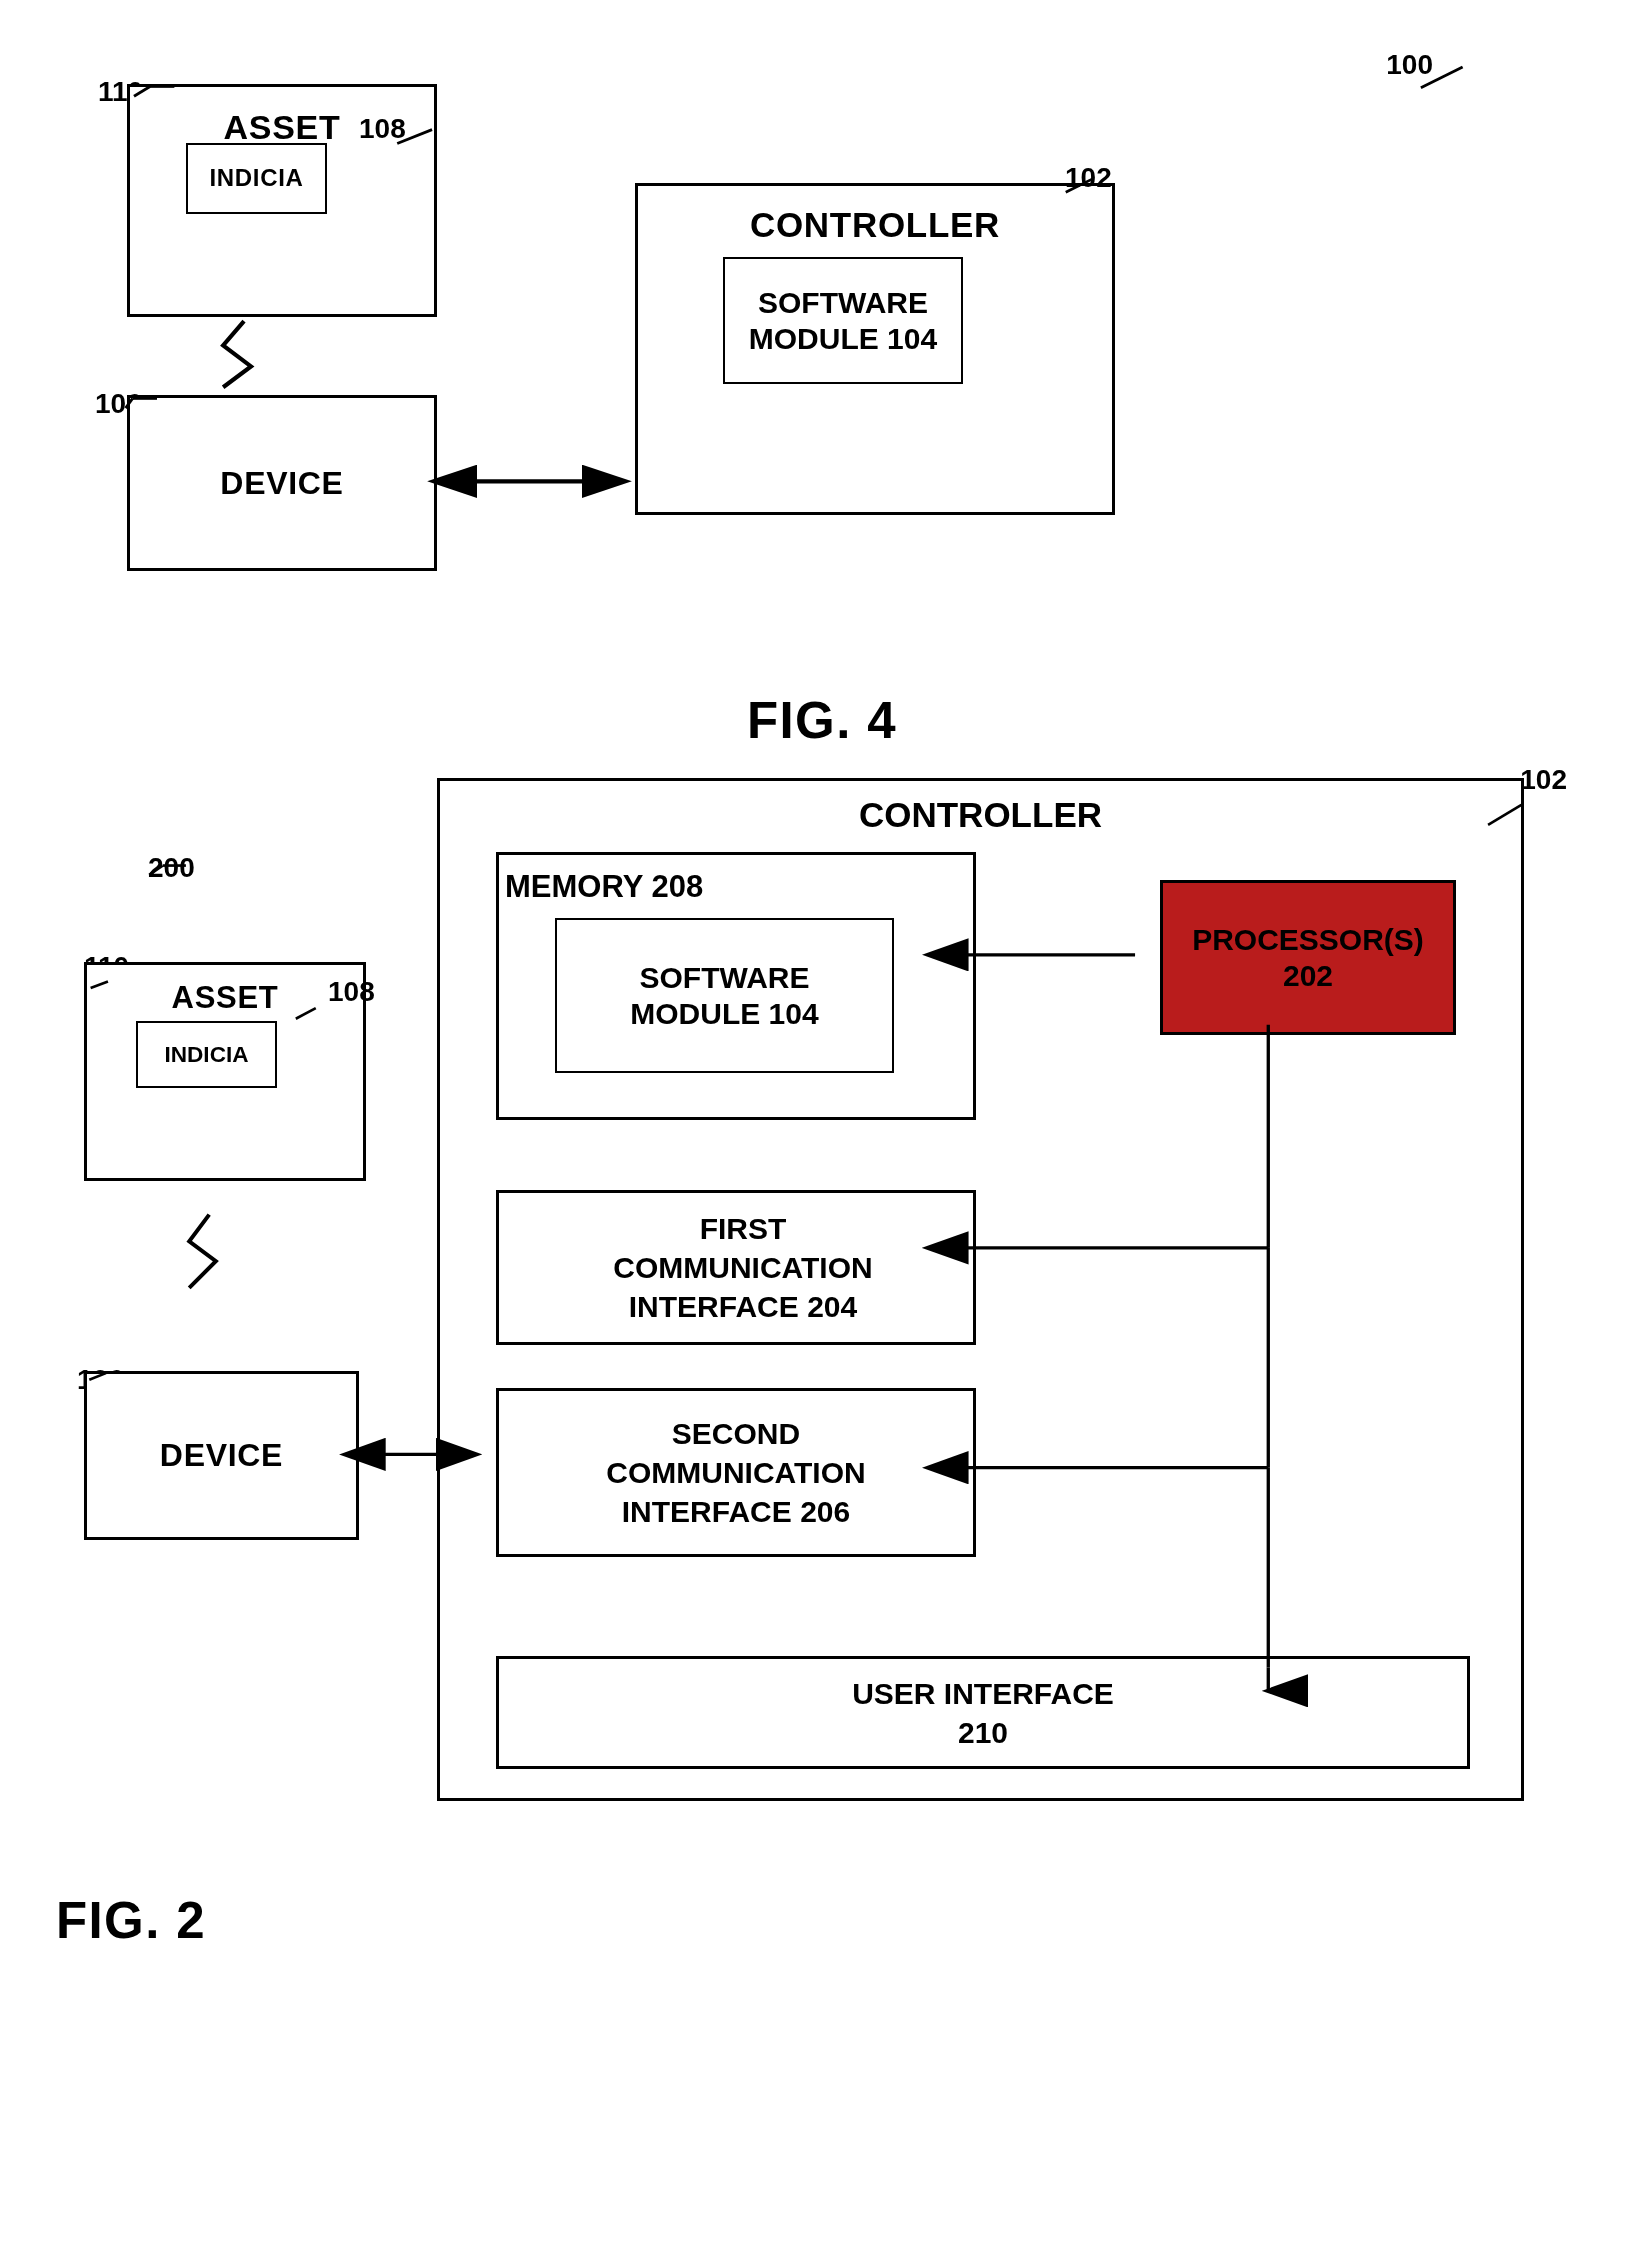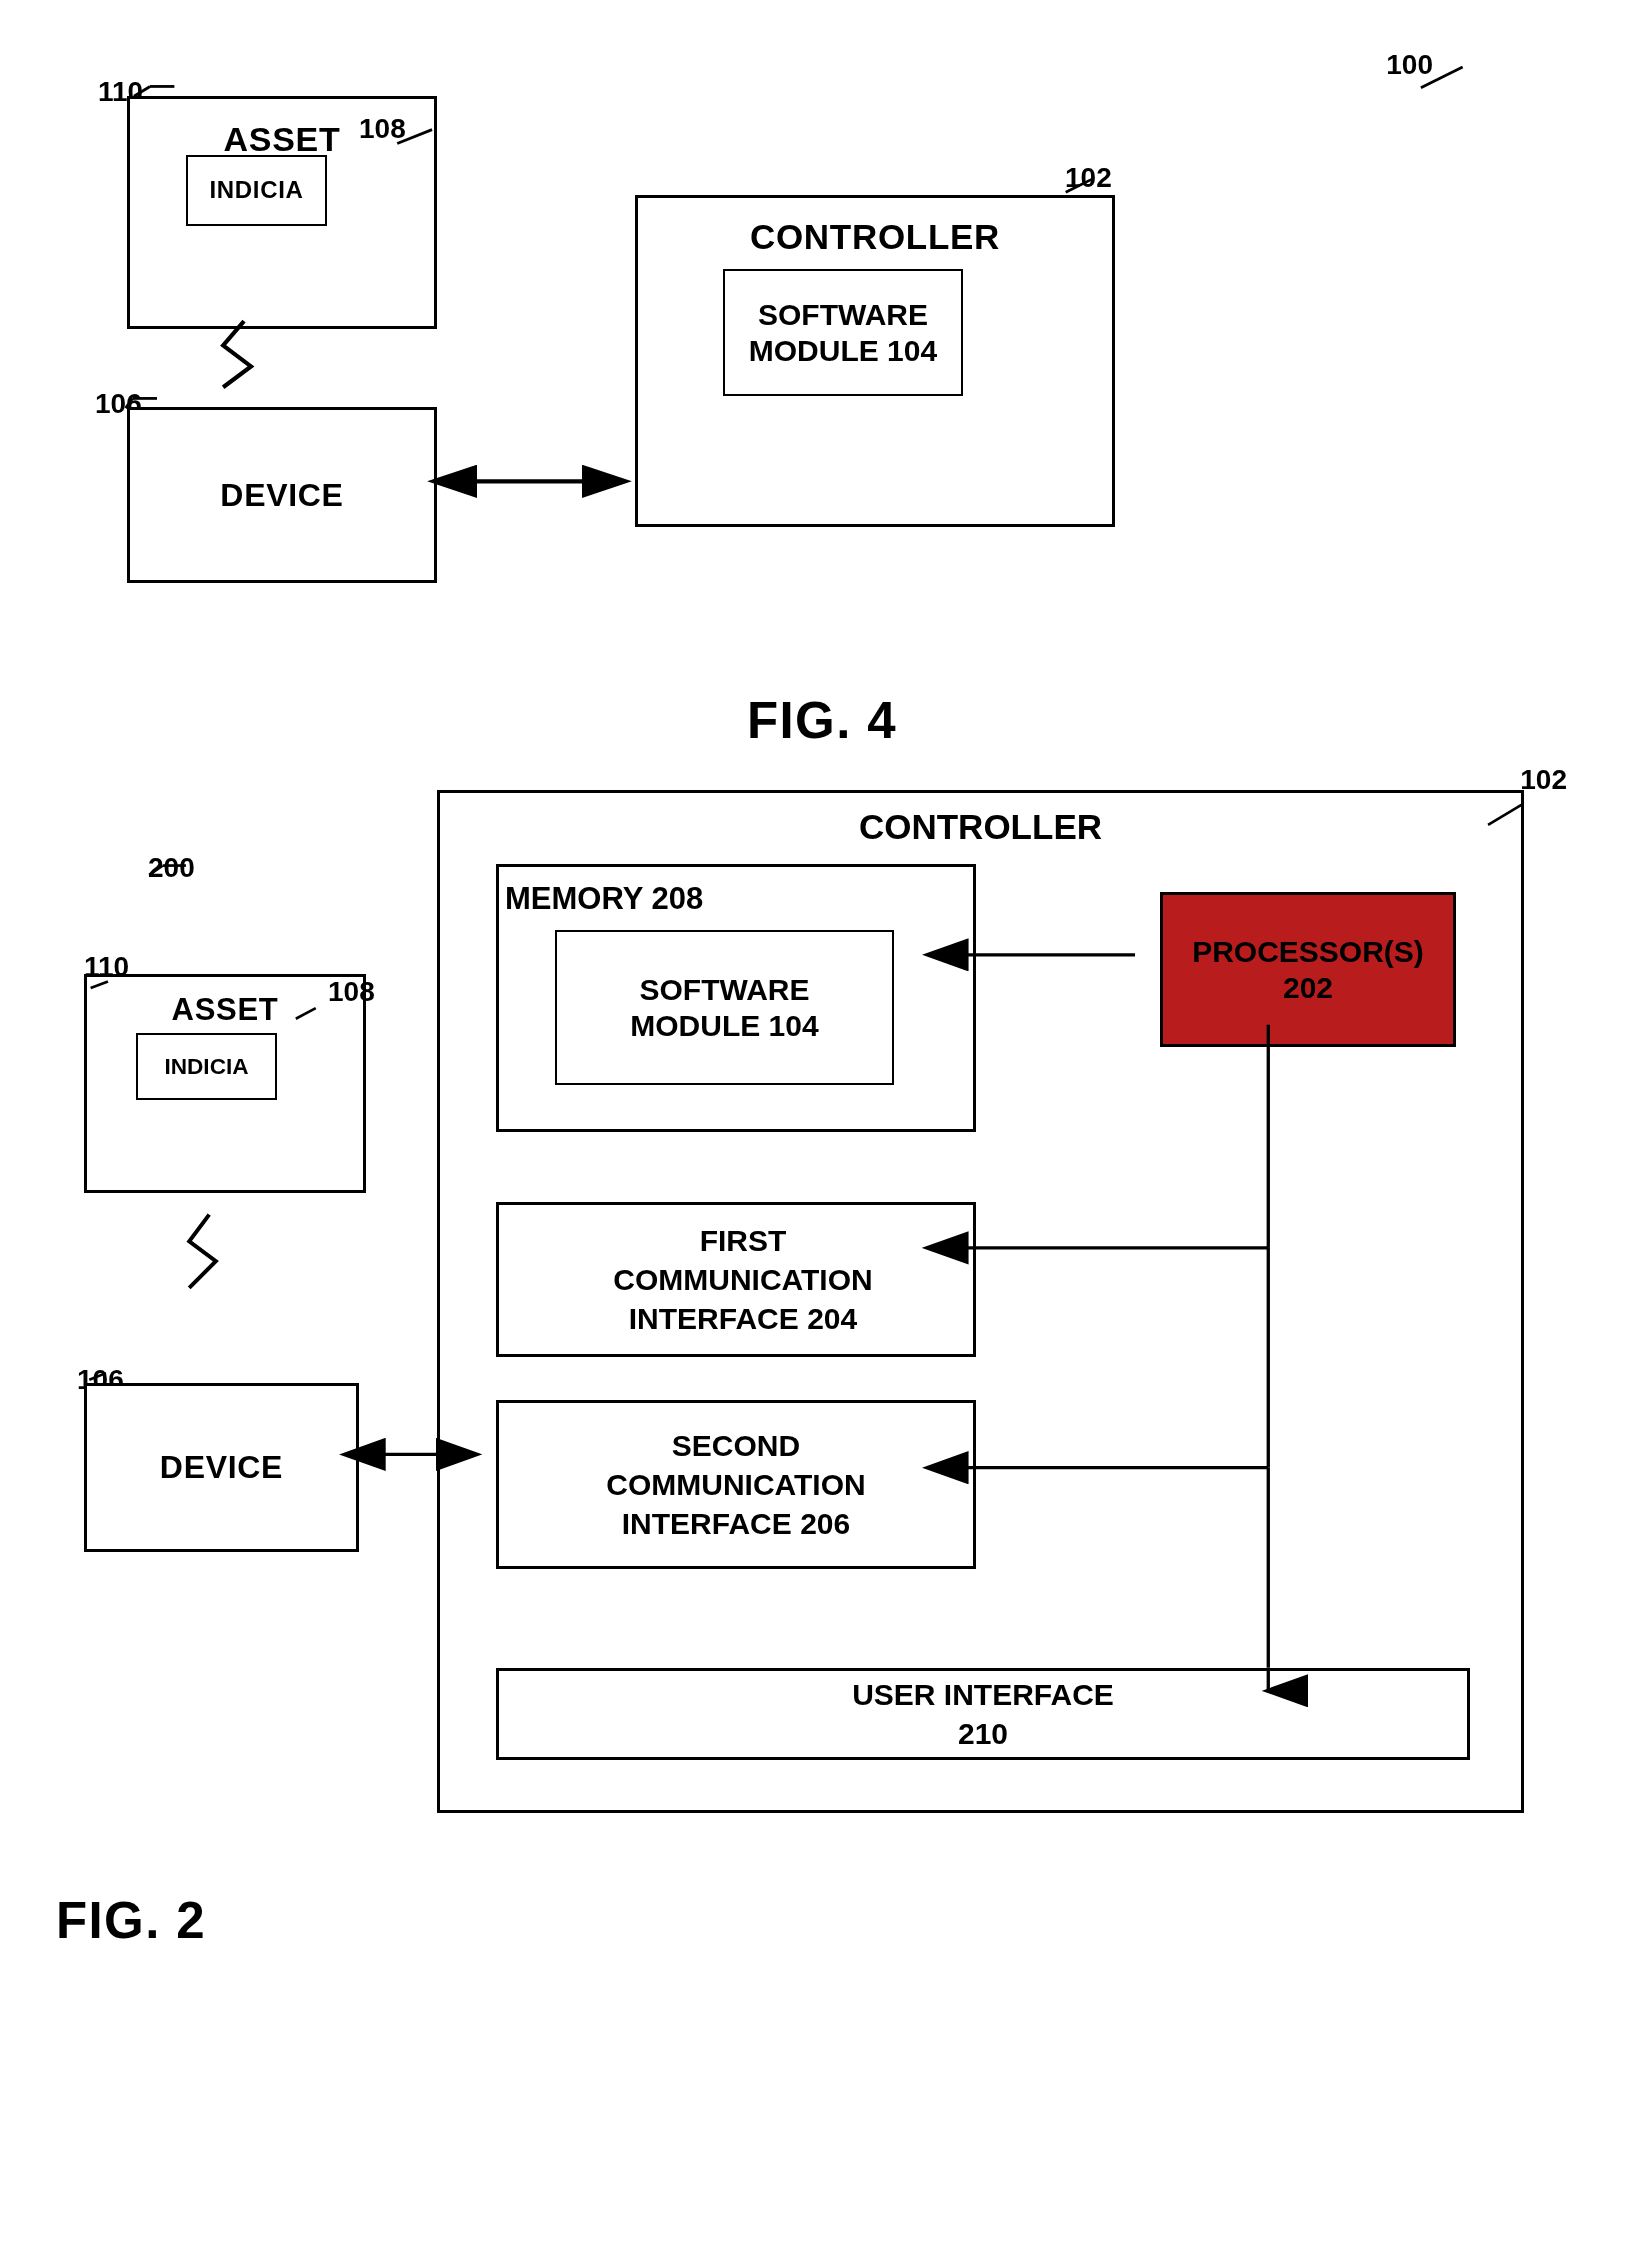--- a/index.html
+++ b/index.html
@@ -38,21 +38,20 @@
 
     
     .box {
       position: absolute;
       border: 3.5px solid #000;
       background: #fff;
       display: flex;
       align-items: center;
       justify-content: center;
       text-align: center;
-      margin-top: 12px;
     }
 
     .box-label {
       font-size: 32px;
       font-weight: bold;
       text-align: center;
       letter-spacing: 0.7px;
       line-height: 1.2;
     }
 
@@ -256,21 +255,21 @@
       text-align: center;
       line-height: 1.3;
     }
 
     
     .f2-user-interface {
       position: absolute;
       left: 56px;
       top: 875px;
       width: 974px;
-      height: 92px;
+      height: 113px;
       border: 3.5px solid #000;
       background: #fff;
       display: flex;
       align-items: center;
       justify-content: center;
       font-size: 30px;
       font-weight: bold;
       text-align: center;
       line-height: 1.3;
     }

